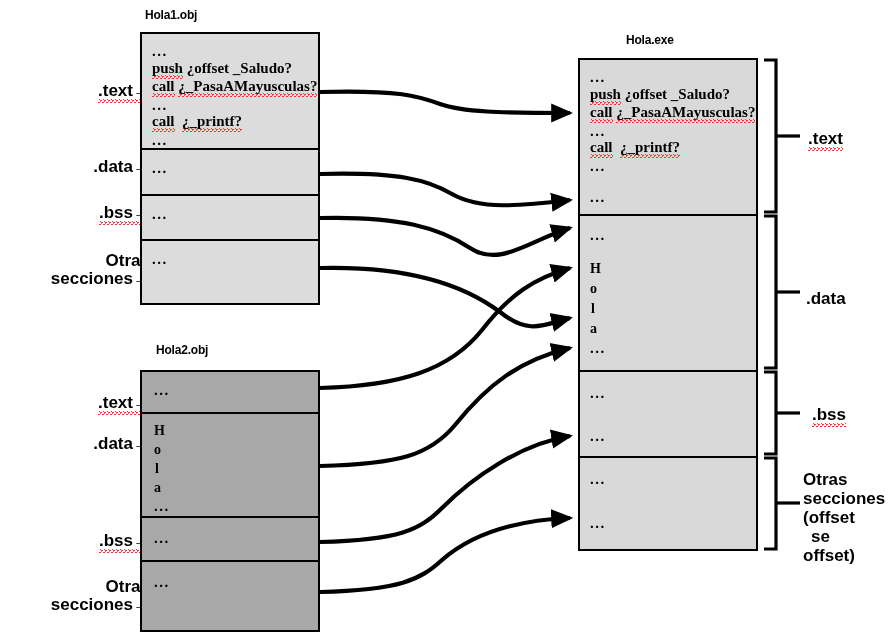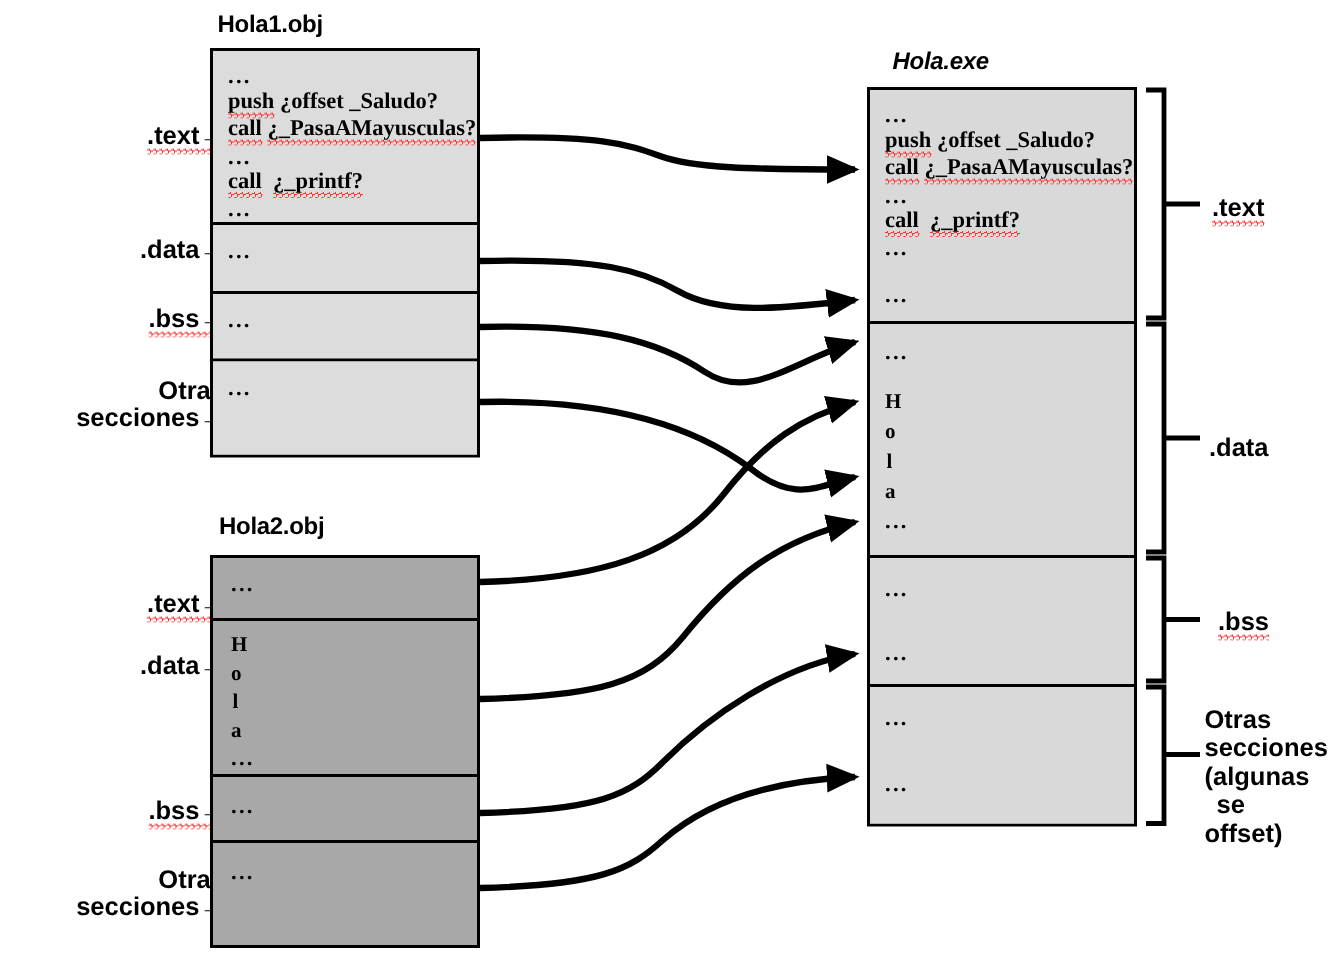--- a/index.html
+++ b/index.html
@@ -24,21 +24,21 @@
 
   
   .module-box {
     position: absolute;
     border: 2px solid #000;
     box-sizing: border-box;
   }
   .module-title {
     position: absolute;
     font-weight: bold;
-    font-size: 16px;
+    font-size: 12px;
     letter-spacing: -0.2px;
     white-space: nowrap;
   }
   .sect {
     position: absolute;
     left: 0;
     box-sizing: border-box;
     border-bottom: 2px solid #000;
     overflow: hidden;
   }
@@ -163,21 +163,21 @@
 
     <div class="sect" style="top:162px; height:45px; width:176px;">
       <span class="dots" style="left:10px; top:11px;">...</span>
     </div>
 
     <div class="sect last" style="top:207px; height:62px; width:176px;">
       <span class="dots" style="left:10px; top:11px;">...</span>
     </div>
   </div>
 
-  <div class="module-title" style="left:146px; top:343px;">Hola2.obj</div>
+  <div class="module-title" style="left:156px; top:343px;">Hola2.obj</div>
 
   <div class="module-box obj2" style="left:140px; top:370px; width:180px; height:262px;">
 
     <div class="sect" style="top:0px; height:42px; width:176px;">
       <span class="dots" style="left:12px; top:11px;">...</span>
     </div>
 
     <div class="sect" style="top:42px; height:104px; width:176px;">
       <span class="vchar" style="left:12px; top:10px;">H</span>
       <span class="vchar" style="left:12px; top:29px;">o</span>
@@ -188,21 +188,21 @@
 
     <div class="sect" style="top:146px; height:44px; width:176px;">
       <span class="dots" style="left:12px; top:13px;">...</span>
     </div>
 
     <div class="sect last" style="top:190px; height:68px; width:176px;">
       <span class="dots" style="left:12px; top:13px;">...</span>
     </div>
   </div>
 
-  <div class="module-title" style="left:595px; top:33px;font-style:italic;">Hola.exe</div>
+  <div class="module-title" style="left:626px; top:33px;">Hola.exe</div>
 
   <div class="module-box exe" style="left:578px; top:58px; width:180px; height:493px;">
 
     <div class="sect" style="top:0px; height:156px; width:176px;">
       <span class="dots" style="left:10px; top:10px;">...</span>
       <span class="codeline" style="left:10px; top:27px;">
         <span class="sq">push</span><span>&nbsp;</span><span>¿offset _Saludo?</span>
       </span>
       <span class="codeline" style="left:10px; top:45px;">
         <span class="sq">call</span><span>&nbsp;</span><span class="sq">¿_PasaAMayusculas?</span>
@@ -240,21 +240,21 @@
   </div>
   <div class="side-label leftalign" style="left:806px; top:290px;">
     <span>.data</span>
   </div>
   <div class="side-label leftalign" style="left:812px; top:406px;">
     <span class="sq">.bss</span>
   </div>
   <div class="side-label leftalign" style="left:803px; top:470px; line-height:1.12;">
     <span>Otras</span><br>
     <span>secciones</span><br>
-    <span>(algunas</span><br>
+    <span>(offset</span><br>
     <span style="padding-left:8px;">se</span><br>
     <span>offset)</span>
   </div>
 
   <svg class="overlay" viewBox="0 0 888 640">
     <defs>
       <marker id="ah" viewBox="0 0 10 10" refX="8.6" refY="5" markerWidth="5.2" markerHeight="5.2" orient="auto-start-reverse">
         <path d="M 0 0.6 L 10 5 L 0 9.4 z" fill="#000"></path>
       </marker>
     </defs>

